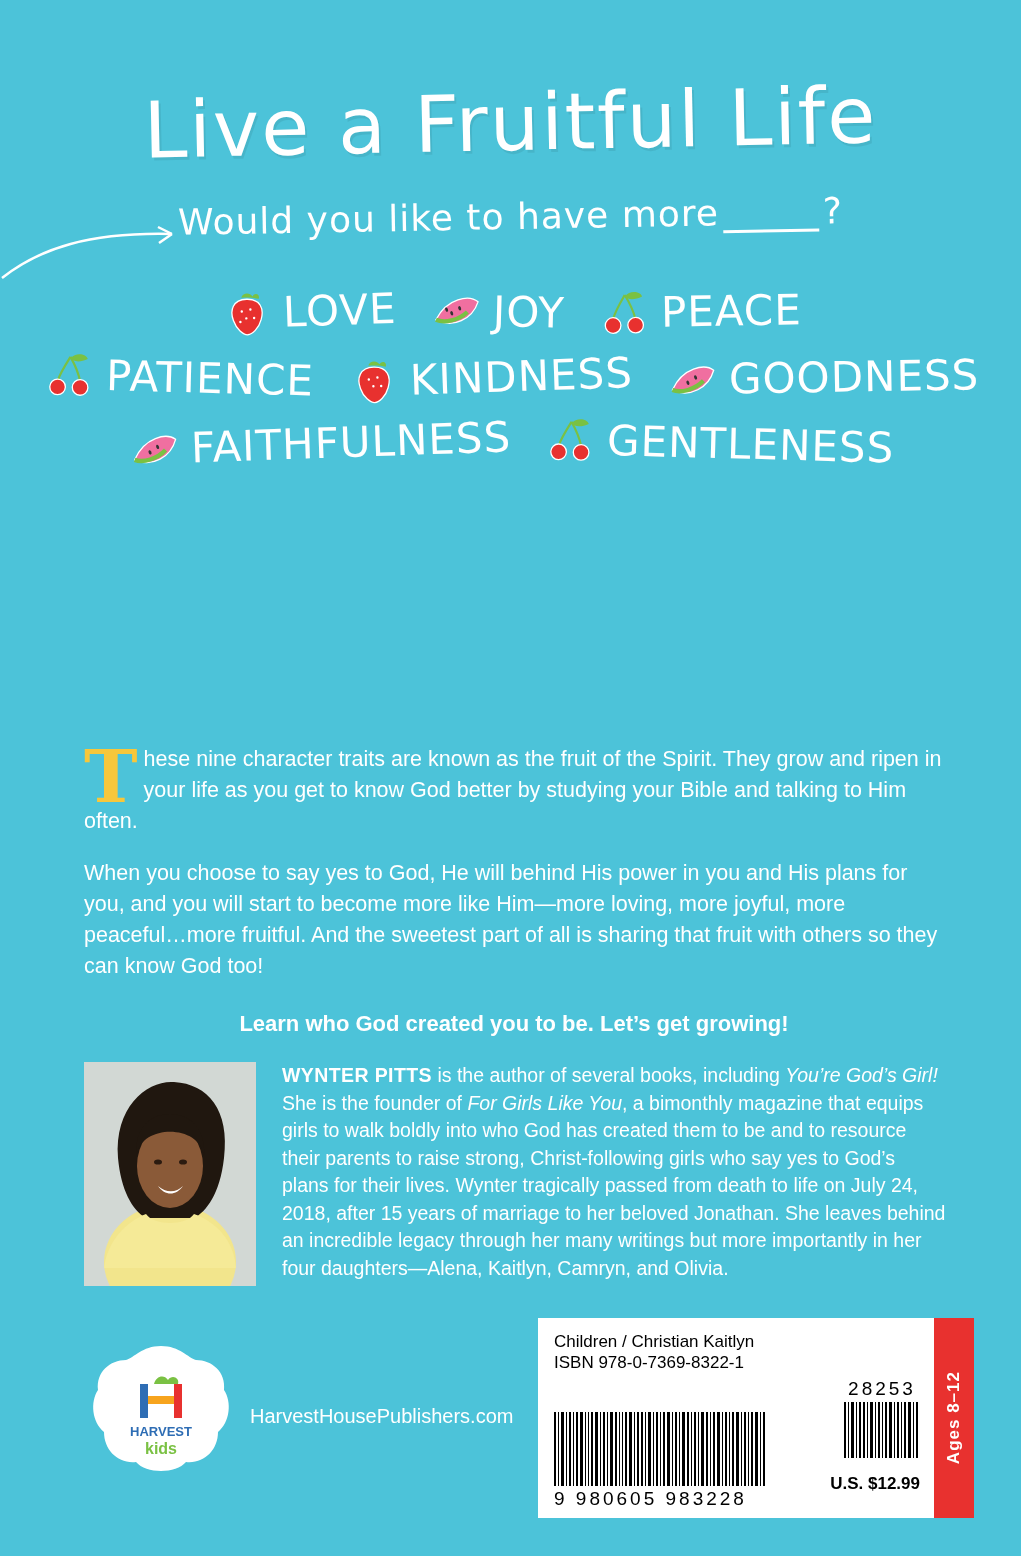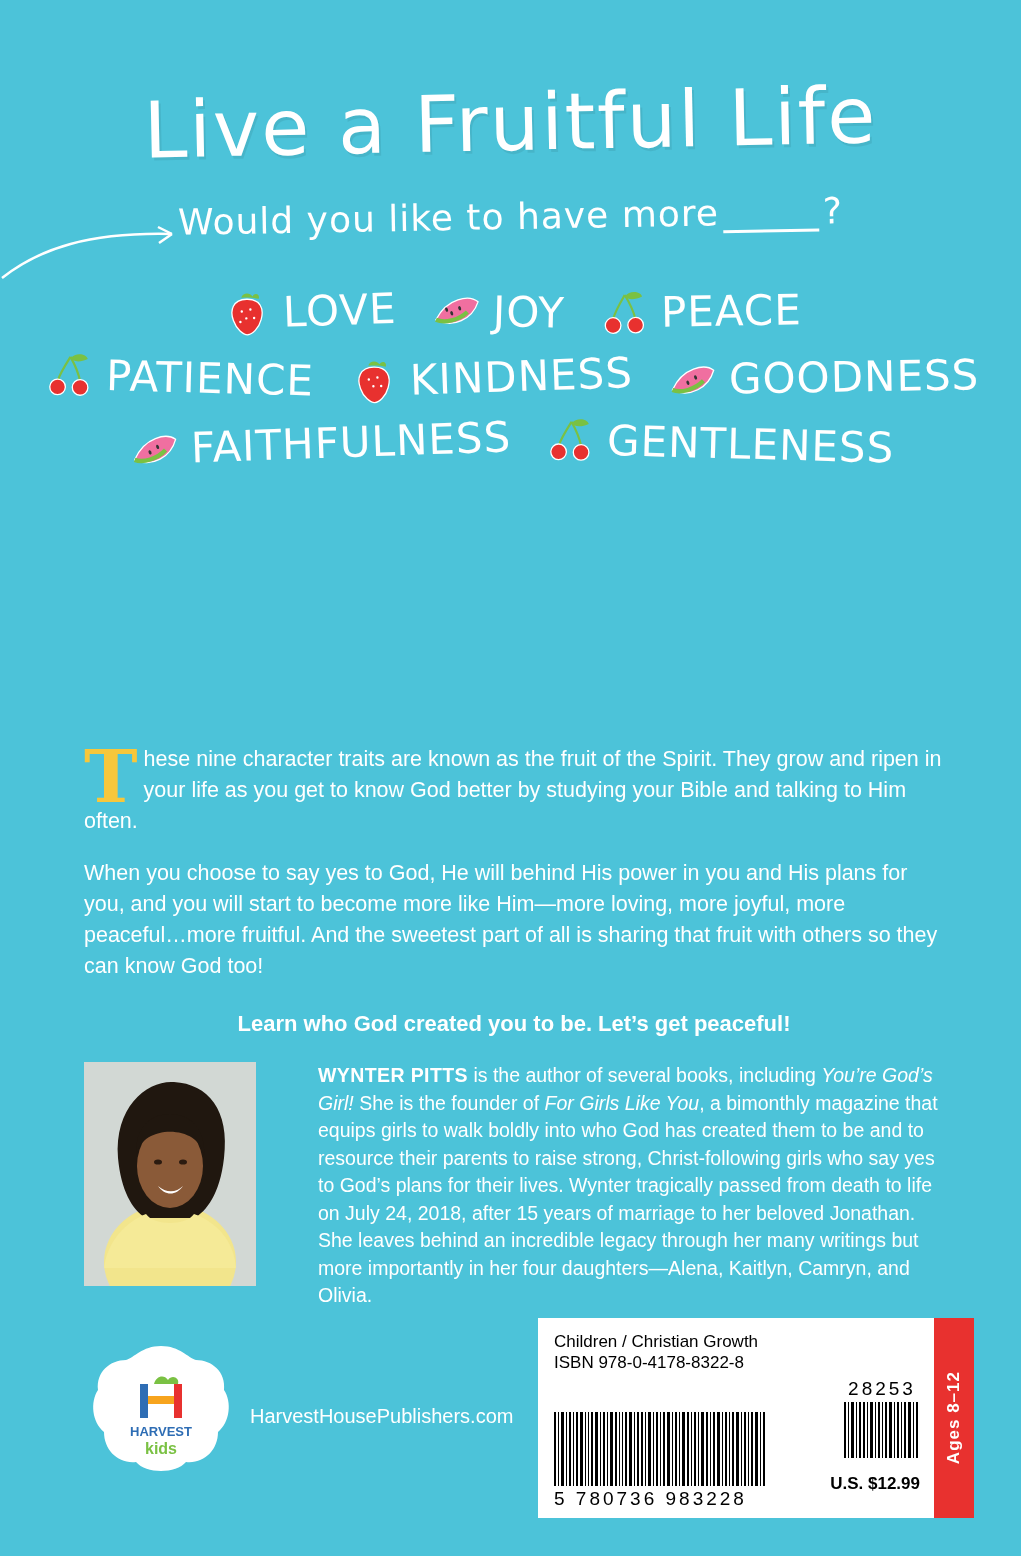--- a/index.html
+++ b/index.html
@@ -52,21 +52,21 @@
   }
   .dropcap{
     float:left;font-family:"DejaVu Serif", serif;font-weight:bold;
     font-size:72px;line-height:58px;color:#f7c73b;margin:4px 6px 0 0;
   }
   .p1,.p2{font-size:21.5px;line-height:31px;}
   .p2{margin-top:18px;}
   .p3{font-size:22px;line-height:31px;font-weight:bold;margin-top:26px;text-align:center;}
 
   
-  .author{position:absolute;left:84px;top:1062px;width:862px;display:flex;gap:36px;}
+  .author{position:absolute;left:84px;top:1062px;width:862px;display:flex;}
   .headshot{
     width:172px;height:224px;flex:0 0 auto;border:0;overflow:hidden;position:relative;
     background:#cfd6d0;
   }
   .author-text{
     margin-left:26px;color:#ffffff;font-size:19.5px;line-height:27.5px;
   }
   .author-text b{font-weight:bold;letter-spacing:.4px;}
   .author-text i{font-style:italic;}
 
@@ -207,21 +207,21 @@
       </div>
     </div>
 
   </div>
 
   <div class="body-copy">
     <p class="p1">
       <span class="dropcap">T</span><span>hese nine character traits are known as the fruit of the Spirit. They grow and ripen in your life as you get to know God better by studying your Bible and talking to Him often.</span>
     </p>
     <p class="p2">When you choose to say yes to God, He will behind His power in you and His plans for you, and you will start to become more like Him—more loving, more joyful, more peaceful…more fruitful. And the sweetest part of all is sharing that fruit with others so they can know God too!</p>
-    <p class="p3">Learn who God created you to be. Let’s get peaceful!</p>
+    <p class="p3">Learn who God created you to be. Let’s get growing!</p>
   </div>
 
   <div class="author">
     <div class="headshot">
       <svg viewBox="0 0 172 224" width="172" height="224">
         <rect width="172" height="224" fill="#d2d8d4"></rect>
         <ellipse cx="86" cy="200" rx="66" ry="58" fill="#f2e58c"></ellipse>
         <path d="M34 96 C30 44 64 18 90 20 C124 22 146 48 140 96 C136 132 122 150 110 156 L62 156 C48 148 37 128 34 96Z" fill="#20170f"></path>
         <ellipse cx="86" cy="104" rx="33" ry="42" fill="#8a5a38"></ellipse>
         <path d="M53 92 C58 62 116 62 120 94 C122 72 110 52 86 52 C62 52 50 72 53 92Z" fill="#20170f"></path>
@@ -248,22 +248,22 @@
         <text x="73" y="114" font-size="16" font-family="Liberation Sans, sans-serif" font-weight="bold" fill="#7ac143" text-anchor="middle">kids</text>
       </svg>
     </div>
     <div class="pub-text">
       <div class="pub-url">HarvestHousePublishers.com</div>
     </div>
   </div>
 
   <div class="isbn">
     <div class="isbn-main">
-      <div class="isbn-cat">Children / Christian Growth</div>
-      <div class="isbn-num">ISBN 978-0-4178-8322-8</div>
+      <div class="isbn-cat">Children / Christian Kaitlyn</div>
+      <div class="isbn-num">ISBN 978-0-7369-8322-1</div>
 
       <div class="addon">
         <div class="ad">28253</div>
         <div class="bars" style="height:56px">
           <i style="width:2px"></i>
             <i style="width:1px"></i>
             <i style="width:3px"></i>
             <i style="width:1px"></i>
           <i style="width:2px"></i>
             <i style="width:2px"></i>
@@ -337,21 +337,21 @@
               <i style="width:2px"></i>
             <i style="width:3px"></i>
               <i style="width:1px"></i>
               <i style="width:2px"></i>
               <i style="width:1px"></i>
             <i style="width:2px"></i>
               <i style="width:3px"></i>
               <i style="width:1px"></i>
               <i style="width:2px"></i>
           </div>
-          <div class="ean-digits">5  780736  983228</div>
+          <div class="ean-digits">9  980605  983228</div>
         </div>
       </div>
 
       <div class="price">U.S. $12.99</div>
     </div>
     <div class="ages">
       <span>Ages 8–12</span>
     </div>
   </div>
 

